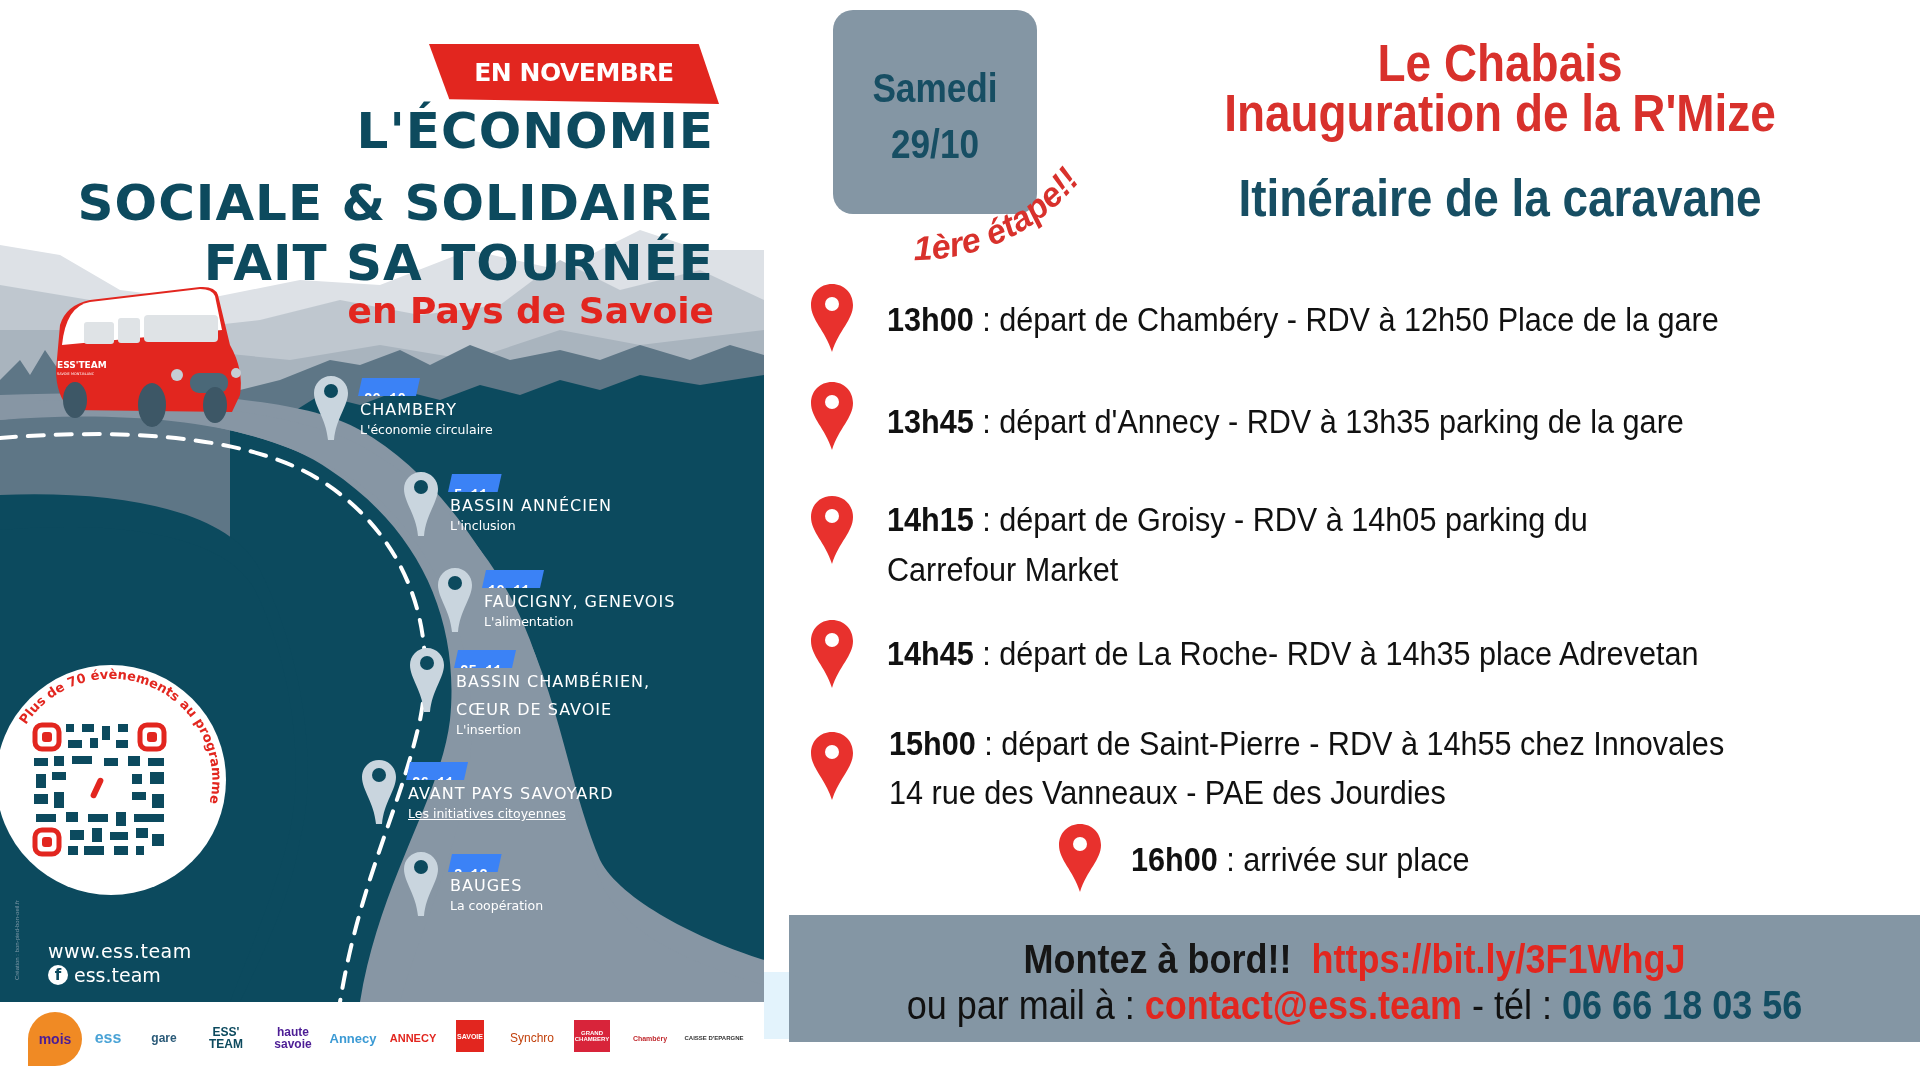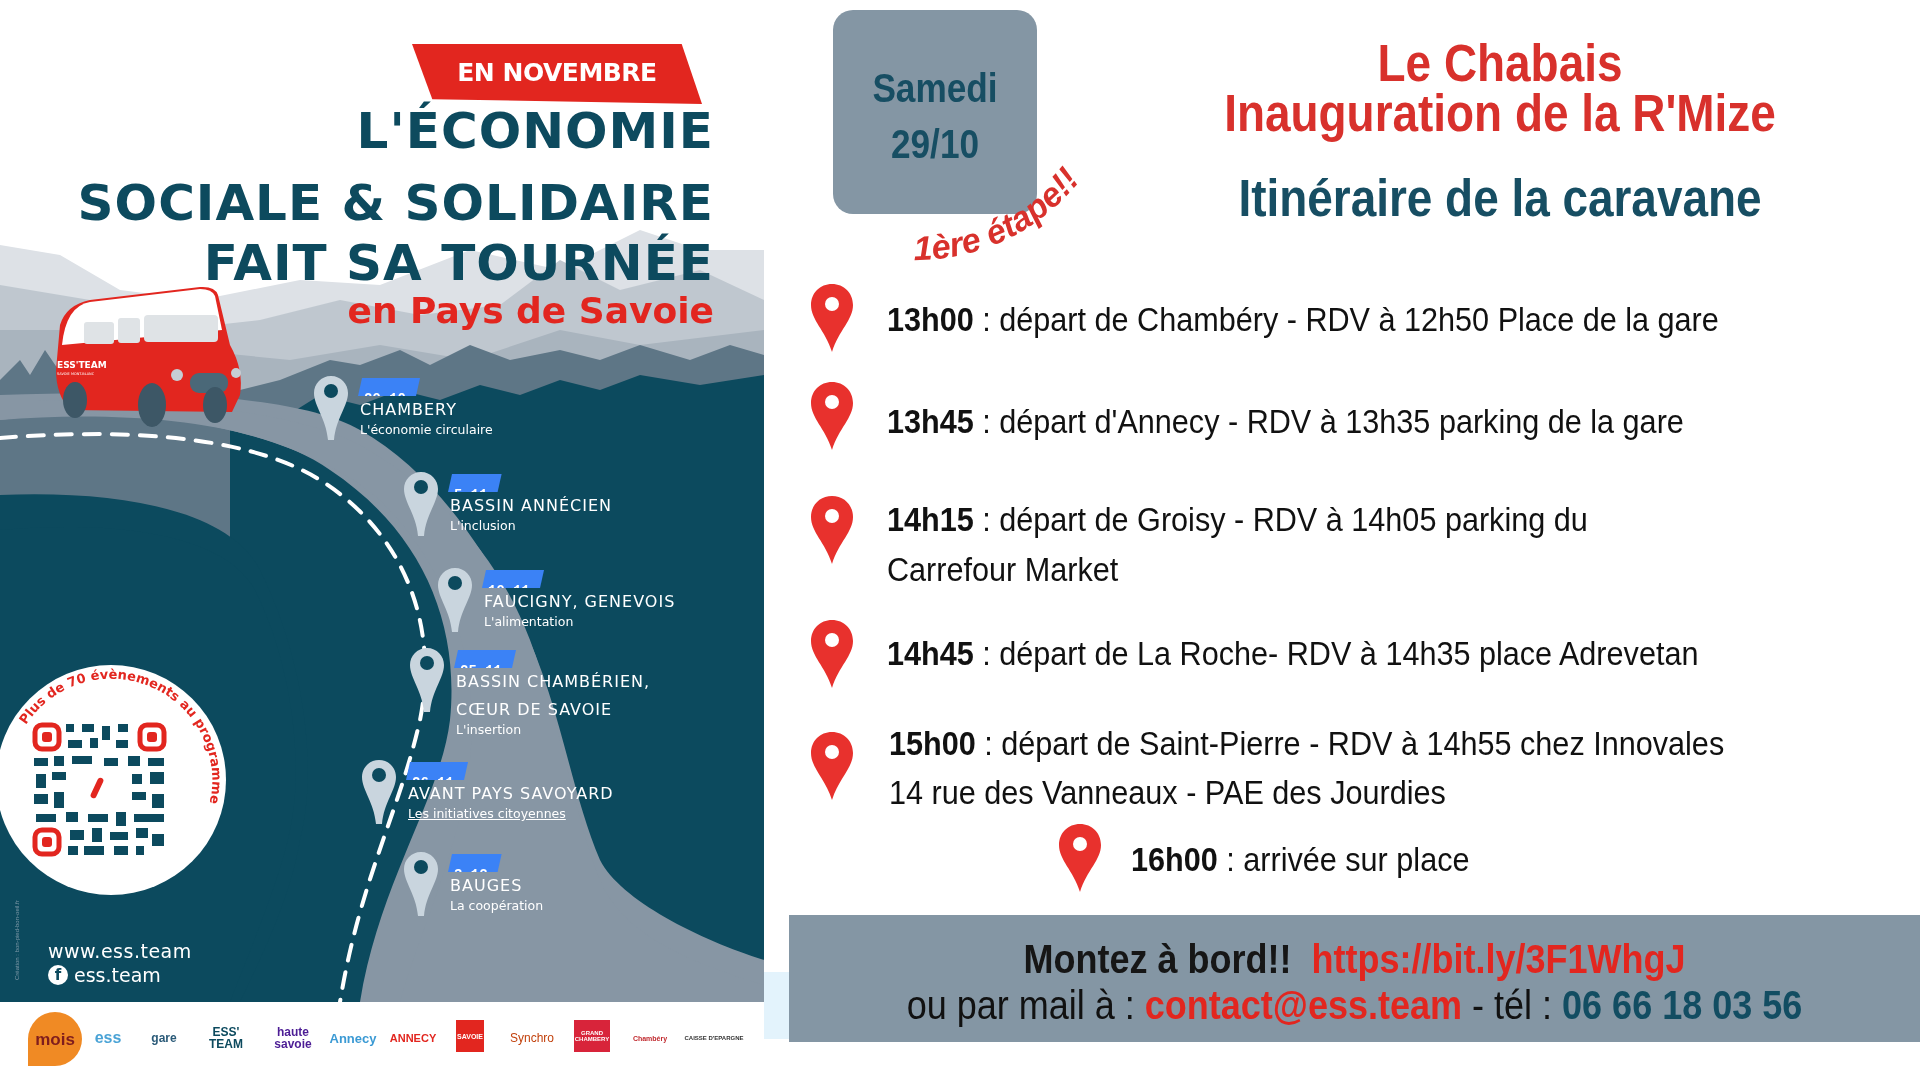--- a/index.html
+++ b/index.html
@@ -2,21 +2,21 @@
 <html><head>
 <meta charset="utf-8">
 <style>
   * { box-sizing: border-box; margin: 0; padding: 0; }
   html, body { width: 1920px; height: 1080px; overflow: hidden; background: #ffffff; }
   body { position: relative; font-family: "Liberation Sans", "DejaVu Sans", sans-serif; }
 
   
   .poster { position: absolute; left: 0; top: 0; width: 764px; height: 1002px; overflow: hidden; background: #ffffff; }
   .poster svg.bg { position: absolute; left: 0; top: 0; }
-  .banner { position: absolute; left: 412px; top: 44px; width: 290px; height: 60px; }
+  .banner { position: absolute; left: 429px; top: 44px; width: 290px; height: 60px; }
   .banner .shape { position: absolute; inset: 0; background: #e2261f; clip-path: polygon(0 0, 93% 0, 100% 100%, 7% 92%); }
   .banner span { position: absolute; left: 0; right: 0; top: 14px; text-align: center; color: #fff; font-family: "DejaVu Sans", sans-serif; font-weight: bold; font-size: 25px; letter-spacing: -0.5px; }
   .ptitle { position: absolute; right: 50px; text-align: right; color: #0d4a5e; font-family: "DejaVu Sans", sans-serif; font-weight: bold; font-size: 50px; letter-spacing: 1px; white-space: nowrap; line-height: 1; }
   .psub { position: absolute; right: 50px; top: 293px; color: #e2261f; font-family: "DejaVu Sans", sans-serif; font-weight: bold; font-size: 36px; white-space: nowrap; line-height: 1; }
 
   .stop { position: absolute; color: #fff; font-family: "DejaVu Sans", sans-serif; }
   .stop .pin { position: absolute; left: 0; top: 0; width: 34px; height: 66px; }
   .stop .date { position: absolute; left: 44px; top: 2px; height: 18px; padding: 12px 14px 0 6px; background: #3b82f6; clip-path: polygon(4px 0, 100% 0, calc(100% - 4px) 100%, 0 100%); font-weight: bold; font-size: 14px; line-height: 18px; color: #fff; font-family: Liberation Mono, monospace; }
   .stop .place { position: absolute; left: 46px; top: 24px; font-size: 16px; letter-spacing: 1px; line-height: 20px; white-space: nowrap; }
   .stop .theme { position: absolute; left: 46px; font-size: 12.5px; white-space: nowrap; }
@@ -224,21 +224,21 @@
 
   <div class="web">www.ess.team</div>
   <div class="fb">
     <span class="fbi">f</span>
     <span>ess.team</span>
   </div>
   <div class="credit">Création : bon-pied-bon-oeil.fr</div>
 </div>
 
 <div class="logos">
-  <div class="logo" style="left:28px; width:54px; height:54px; top:10px; border-radius:50% 50% 50% 0; background:#f08a24; color:#7f1d1d; font-size:17px;">mois</div>
+  <div class="logo" style="left:28px; width:54px; height:54px; top:10px; border-radius:50% 50% 50% 0; background:#f08a24; color:#4c1d95; font-size:14px;">mois</div>
   <div class="logo" style="left:90px; width:36px; color:#4aa3d6; font-size:16px;">ess</div>
   <div class="logo" style="left:138px; width:52px; color:#2a5a78; font-size:12px;">gare</div>
   <div class="logo" style="left:206px; width:40px; color:#0c4a5e; font-size:12px;">ESS' TEAM</div>
   <div class="logo" style="left:268px; width:50px; color:#4c1d95; font-size:12px;">haute savoie</div>
   <div class="logo" style="left:326px; width:54px; color:#3b9ad4; font-size:13px;">Annecy</div>
   <div class="logo" style="left:386px; width:54px; color:#e2261f; font-size:11px;">ANNECY</div>
   <div class="logo" style="left:456px; width:28px; height:32px; top:18px; background:#e2261f; color:#fff; font-size:7px;">SAVOIE</div>
   <div class="logo" style="left:504px; width:56px; color:#c2410c; font-size:12px; font-weight:normal;">Synchro</div>
   <div class="logo" style="left:574px; width:36px; height:32px; top:18px; background:#d8243a; color:#fff; font-size:6px;">GRAND CHAMBERY</div>
   <div class="logo" style="left:634px; width:32px; color:#c0282d; font-size:7px;">Chambéry</div>

